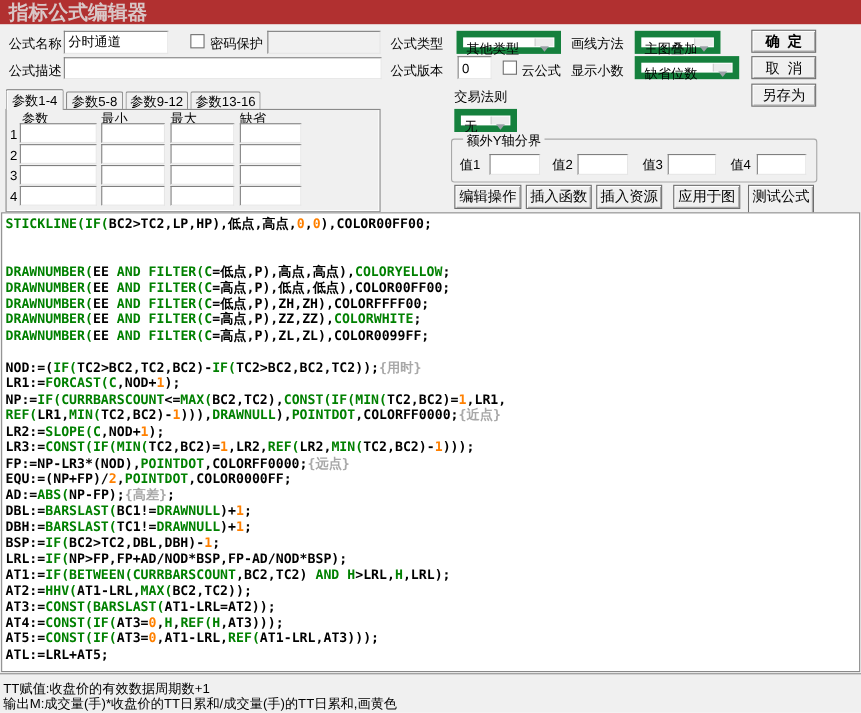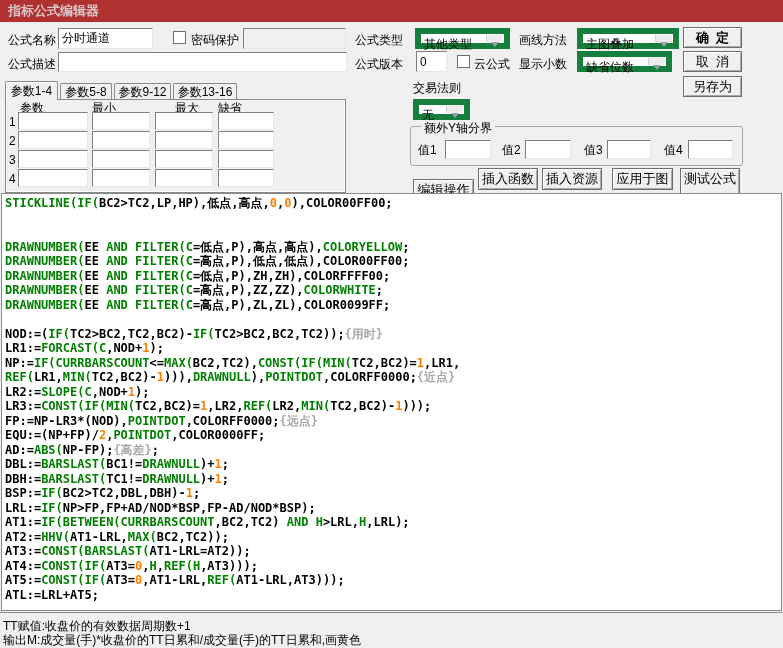--- a/index.html
+++ b/index.html
@@ -1,20 +1,20 @@
 <!DOCTYPE html>
 <html style="--title_red: #b13030; --kw_green: #008000; --num_orange: #ff8000; --comment_gray: #a8a8a8;"><head>
 <meta charset="utf-8">
 <style>
   html,body{margin:0;padding:0;}
   .win{position:relative;width:783px;height:648px;background:#f0f0f0;overflow:hidden;
        font-family:"Liberation Sans",sans-serif;font-size:12px;color:#000;}
   
   .titlebar{position:absolute;left:0;top:0;width:783px;height:22px;background:var(--title_red,#b13030);
-            color:#d9c7c7;font-size:13px;font-weight:bold;line-height:22px;padding-left:8px;box-sizing:border-box;}
+            color:#d9c7c7;font-size:18px;font-weight:bold;line-height:22px;padding-left:8px;box-sizing:border-box;}
   
   .lbl{position:absolute;white-space:nowrap;line-height:14px;}
   .txt{position:absolute;background:#fff;border:1px solid #7f7f7f;border-bottom-color:#e6e6e6;border-right-color:#e6e6e6;
        box-sizing:border-box;font:12px "Liberation Sans",sans-serif;padding:2px 3px;outline:none;}
   .txt.disabled{background:#f1f1f1;color:#9b9b9b;}
   .btn{position:absolute;background:#f0f0f0;border:1px solid #6e6e6e;box-sizing:border-box;
        box-shadow:inset 1px 1px 0 #ffffff,inset -1px -1px 0 #a9a9a9;
        text-align:center;font-size:13px;line-height:19px;cursor:default;white-space:pre;}
   .combo{position:absolute;background:#fff;border:6px solid #15803d;box-sizing:border-box;}
   .combo .ctext{position:absolute;left:3px;top:2px;white-space:nowrap;}
@@ -54,21 +54,21 @@
   <input class="txt" style="left: 58px; top: 28px; width: 95px; height: 21px;" value="分时通道">
   <span class="chk" style="left:173px;top:31px;"></span>
   <div class="lbl" style="left:191px;top:33px;">密码保护</div>
   <input class="txt disabled" style="left: 243px; top: 28px; width: 103px; height: 21px;" value="">
   <div class="lbl" style="left:355px;top:33px;">公式类型</div>
   <div class="combo" style="left:415px;top:28px;width:95px;height:21px;">
     <span class="ctext">其他类型</span>
     <span class="carrow"></span>
   </div>
   <div class="lbl" style="left:519px;top:33px;">画线方法</div>
-  <div class="combo" style="left:577px;top:28px;width:102px;height:21px;padding-left:44px;">
+  <div class="combo" style="left:577px;top:28px;width:78px;height:21px;padding-left:44px;">
     <span class="ctext">主图叠加</span>
     <span class="carrow"></span>
   </div>
   <div class="btn" style="left:683px;top:27px;width:59px;height:21px;font-weight:bold;">确  定</div>
 
   <div class="lbl" style="left:8px;top:57px;">公式描述</div>
   <input class="txt" style="left: 58px; top: 52px; width: 289px; height: 20px;" value="">
   <div class="lbl" style="left:355px;top:57px;">公式版本</div>
   <input class="txt" style="left: 416px; top: 51px; width: 31px; height: 21px;" value="0">
   <span class="chk" style="left:457px;top:55px;"></span>
@@ -81,21 +81,21 @@
   <div class="btn" style="left:683px;top:51px;width:59px;height:21px;">取  消</div>
 
   <div class="ppanel"></div>
   <div class="tab active" style="left:5px;width:53px;">参数1-4</div>
   <div class="tab" style="left:60px;width:52px;">参数5-8</div>
   <div class="tab" style="left:114px;width:57px;">参数9-12</div>
   <div class="tab" style="left:173px;width:64px;">参数13-16</div>
 
   <div class="lbl" style="left:20px;top:101px;z-index:3;">参数</div>
   <div class="lbl" style="left:92px;top:101px;z-index:3;">最小</div>
-  <div class="lbl" style="left:155px;top:101px;z-index:3;margin-left:20px;">最大</div>
+  <div class="lbl" style="left:155px;top:101px;z-index:3;">最大</div>
   <div class="lbl" style="left:218px;top:101px;z-index:3;">缺省</div>
 
   <div class="lbl" style="left:9px;top:115px;z-index:3;">1</div>
   <input class="txt" style="left: 18px; top: 112px; width: 70px; height: 18px; z-index: 3;" value="">
   <input class="txt" style="left: 92px; top: 112px; width: 58px; height: 18px; z-index: 3;" value="">
   <input class="txt" style="left: 155px; top: 112px; width: 58px; height: 18px; z-index: 3;" value="">
   <input class="txt" style="left: 218px; top: 112px; width: 56px; height: 18px; z-index: 3;" value="">
 
   <div class="lbl" style="left:9px;top:134px;z-index:3;">2</div>
   <input class="txt" style="left: 18px; top: 131px; width: 70px; height: 18px; z-index: 3;" value="">
@@ -127,21 +127,21 @@
   <div class="gtitle">额外Y轴分界</div>
   <div class="lbl" style="left:418px;top:143px;z-index:2;">值1</div>
   <input class="txt" style="left: 445px; top: 140px; width: 46px; height: 19px; z-index: 2;" value="">
   <div class="lbl" style="left:502px;top:143px;z-index:2;">值2</div>
   <input class="txt" style="left: 525px; top: 140px; width: 46px; height: 19px; z-index: 2;" value="">
   <div class="lbl" style="left:584px;top:143px;z-index:2;">值3</div>
   <input class="txt" style="left: 607px; top: 140px; width: 44px; height: 19px; z-index: 2;" value="">
   <div class="lbl" style="left:664px;top:143px;z-index:2;">值4</div>
   <input class="txt" style="left: 688px; top: 140px; width: 45px; height: 19px; z-index: 2;" value="">
 
-  <div class="btn" style="left:413px;top:179px;width:61px;height:22px;">编辑操作</div>
+  <div class="btn" style="left:413px;top:168px;width:61px;height:22px;">编辑操作</div>
   <div class="btn" style="left:478px;top:168px;width:60px;height:22px;">插入函数</div>
   <div class="btn" style="left:542px;top:168px;width:60px;height:22px;">插入资源</div>
   <div class="btn" style="left:612px;top:168px;width:61px;height:22px;">应用于图</div>
   <div class="btn" style="left:680px;top:168px;width:60px;height:38px;">测试公式</div>
 
   <div class="code"><div class="ln"><span class="tk-k">STICKLINE(IF(</span><span class="tk-t">BC2&gt;TC2,LP,HP),低点,高点,</span><span class="tk-n">0</span><span class="tk-t">,</span><span class="tk-n">0</span><span class="tk-t">),COLOR00FF00;</span></div><div class="ln">&nbsp;</div><div class="ln">&nbsp;</div><div class="ln"><span class="tk-k">DRAWNUMBER(</span><span class="tk-t">EE </span><span class="tk-k">AND</span><span class="tk-t"> </span><span class="tk-k">FILTER(C</span><span class="tk-t">=低点,P),高点,高点),</span><span class="tk-k">COLORYELLOW</span><span class="tk-t">;</span></div><div class="ln"><span class="tk-k">DRAWNUMBER(</span><span class="tk-t">EE </span><span class="tk-k">AND</span><span class="tk-t"> </span><span class="tk-k">FILTER(C</span><span class="tk-t">=高点,P),低点,低点),COLOR00FF00;</span></div><div class="ln"><span class="tk-k">DRAWNUMBER(</span><span class="tk-t">EE </span><span class="tk-k">AND</span><span class="tk-t"> </span><span class="tk-k">FILTER(C</span><span class="tk-t">=低点,P),ZH,ZH),COLORFFFF00;</span></div><div class="ln"><span class="tk-k">DRAWNUMBER(</span><span class="tk-t">EE </span><span class="tk-k">AND</span><span class="tk-t"> </span><span class="tk-k">FILTER(C</span><span class="tk-t">=高点,P),ZZ,ZZ),</span><span class="tk-k">COLORWHITE</span><span class="tk-t">;</span></div><div class="ln"><span class="tk-k">DRAWNUMBER(</span><span class="tk-t">EE </span><span class="tk-k">AND</span><span class="tk-t"> </span><span class="tk-k">FILTER(C</span><span class="tk-t">=高点,P),ZL,ZL),COLOR0099FF;</span></div><div class="ln">&nbsp;</div><div class="ln"><span class="tk-t">NOD:=(</span><span class="tk-k">IF(</span><span class="tk-t">TC2&gt;BC2,TC2,BC2)-</span><span class="tk-k">IF(</span><span class="tk-t">TC2&gt;BC2,BC2,TC2));</span><span class="tk-c">{用时}</span></div><div class="ln"><span class="tk-t">LR1:=</span><span class="tk-k">FORCAST(C</span><span class="tk-t">,NOD+</span><span class="tk-n">1</span><span class="tk-t">);</span></div><div class="ln"><span class="tk-t">NP:=</span><span class="tk-k">IF(CURRBARSCOUNT</span><span class="tk-t">&lt;=</span><span class="tk-k">MAX(</span><span class="tk-t">BC2,TC2),</span><span class="tk-k">CONST(IF(MIN(</span><span class="tk-t">TC2,BC2)=</span><span class="tk-n">1</span><span class="tk-t">,LR1,</span></div><div class="ln"><span class="tk-k">REF(</span><span class="tk-t">LR1,</span><span class="tk-k">MIN(</span><span class="tk-t">TC2,BC2)-</span><span class="tk-n">1</span><span class="tk-t">))),</span><span class="tk-k">DRAWNULL</span><span class="tk-t">),</span><span class="tk-k">POINTDOT</span><span class="tk-t">,COLORFF0000;</span><span class="tk-c">{近点}</span></div><div class="ln"><span class="tk-t">LR2:=</span><span class="tk-k">SLOPE(C</span><span class="tk-t">,NOD+</span><span class="tk-n">1</span><span class="tk-t">);</span></div><div class="ln"><span class="tk-t">LR3:=</span><span class="tk-k">CONST(IF(MIN(</span><span class="tk-t">TC2,BC2)=</span><span class="tk-n">1</span><span class="tk-t">,LR2,</span><span class="tk-k">REF(</span><span class="tk-t">LR2,</span><span class="tk-k">MIN(</span><span class="tk-t">TC2,BC2)-</span><span class="tk-n">1</span><span class="tk-t">)));</span></div><div class="ln"><span class="tk-t">FP:=NP-LR3*(NOD),</span><span class="tk-k">POINTDOT</span><span class="tk-t">,COLORFF0000;</span><span class="tk-c">{远点}</span></div><div class="ln"><span class="tk-t">EQU:=(NP+FP)/</span><span class="tk-n">2</span><span class="tk-t">,</span><span class="tk-k">POINTDOT</span><span class="tk-t">,COLOR0000FF;</span></div><div class="ln"><span class="tk-t">AD:=</span><span class="tk-k">ABS(</span><span class="tk-t">NP-FP);</span><span class="tk-c">{高差}</span><span class="tk-t">;</span></div><div class="ln"><span class="tk-t">DBL:=</span><span class="tk-k">BARSLAST(</span><span class="tk-t">BC1!=</span><span class="tk-k">DRAWNULL</span><span class="tk-t">)+</span><span class="tk-n">1</span><span class="tk-t">;</span></div><div class="ln"><span class="tk-t">DBH:=</span><span class="tk-k">BARSLAST(</span><span class="tk-t">TC1!=</span><span class="tk-k">DRAWNULL</span><span class="tk-t">)+</span><span class="tk-n">1</span><span class="tk-t">;</span></div><div class="ln"><span class="tk-t">BSP:=</span><span class="tk-k">IF(</span><span class="tk-t">BC2&gt;TC2,DBL,DBH)-</span><span class="tk-n">1</span><span class="tk-t">;</span></div><div class="ln"><span class="tk-t">LRL:=</span><span class="tk-k">IF(</span><span class="tk-t">NP&gt;FP,FP+AD/NOD*BSP,FP-AD/NOD*BSP);</span></div><div class="ln"><span class="tk-t">AT1:=</span><span class="tk-k">IF(BETWEEN(CURRBARSCOUNT</span><span class="tk-t">,BC2,TC2) </span><span class="tk-k">AND H</span><span class="tk-t">&gt;LRL,</span><span class="tk-k">H</span><span class="tk-t">,LRL);</span></div><div class="ln"><span class="tk-t">AT2:=</span><span class="tk-k">HHV(</span><span class="tk-t">AT1-LRL,</span><span class="tk-k">MAX(</span><span class="tk-t">BC2,TC2));</span></div><div class="ln"><span class="tk-t">AT3:=</span><span class="tk-k">CONST(BARSLAST(</span><span class="tk-t">AT1-LRL=AT2));</span></div><div class="ln"><span class="tk-t">AT4:=</span><span class="tk-k">CONST(IF(</span><span class="tk-t">AT3=</span><span class="tk-n">0</span><span class="tk-t">,</span><span class="tk-k">H</span><span class="tk-t">,</span><span class="tk-k">REF(H</span><span class="tk-t">,AT3)));</span></div><div class="ln"><span class="tk-t">AT5:=</span><span class="tk-k">CONST(IF(</span><span class="tk-t">AT3=</span><span class="tk-n">0</span><span class="tk-t">,AT1-LRL,</span><span class="tk-k">REF(</span><span class="tk-t">AT1-LRL,AT3)));</span></div><div class="ln"><span class="tk-t">ATL:=LRL+AT5;</span></div></div>
 
   <div class="status">
     <div>TT赋值:收盘价的有效数据周期数+1</div>
     <div>输出M:成交量(手)*收盘价的TT日累和/成交量(手)的TT日累和,画黄色</div>

